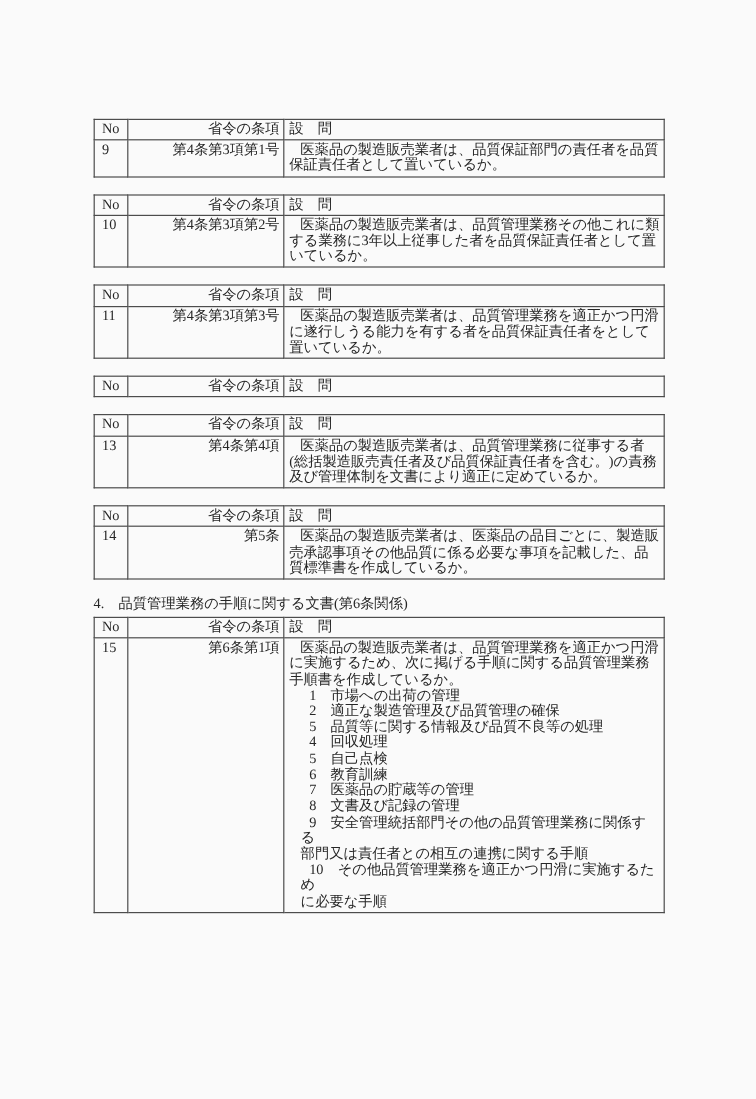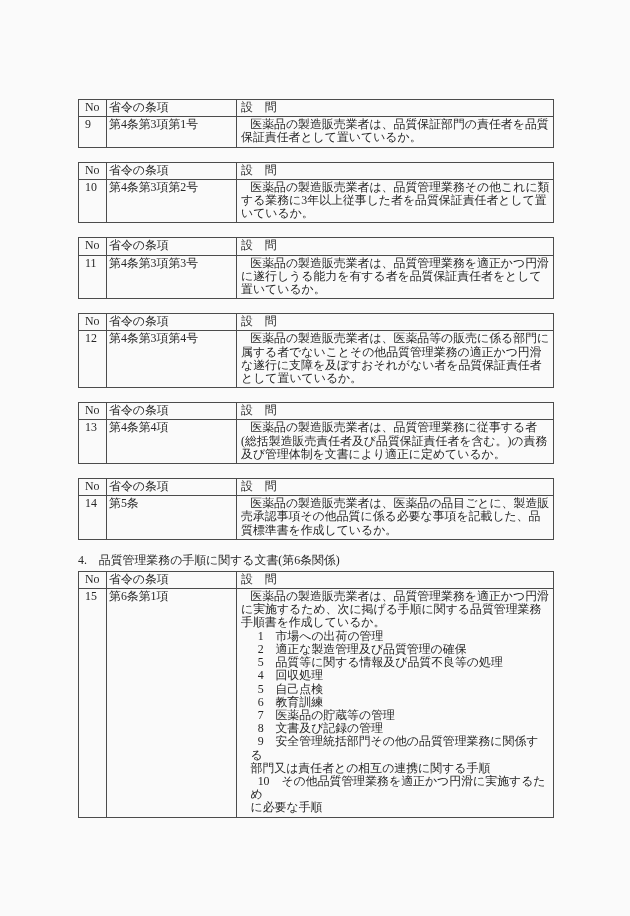--- a/index.html
+++ b/index.html
@@ -27,21 +27,21 @@
   }
   .qtable th, .qtable td {
     border: 1px solid var(--border, #4c4c4c);
     vertical-align: top;
     font-weight: normal;
     text-align: left;
     padding: 1px 3px 2px 3px;
     overflow: hidden;
   }
   .qtable th.h-no, .qtable td.c-no { padding-left: 6px; }
-  .qtable th.h-art, .qtable td.c-art { padding-left: 2px; }
+  .qtable th.h-art, .qtable td.c-art { padding-left: 22px; text-align: right; }
   .qtable th.h-q, .qtable td.c-q { padding-left: 4px; padding-right: 3px; }
   col.w-no { width: 28px; }
   col.w-art { width: 130px; }
   col.w-q { width: 317px; }
   .q-text { text-indent: 0.78em; }
   .q-item {
     padding-left: 0.8em;
     text-indent: 0.6em;
     white-space: pre-wrap;
   }
@@ -129,28 +129,20 @@
     <colgroup>
       <col class="w-no">
       <col class="w-art">
       <col class="w-q">
     </colgroup>
     <tbody>
       <tr>
         <th class="h-no">No</th>
         <th class="h-art">省令の条項</th>
         <th class="h-q">設　問</th>
-      </tr>
-      <tr>
-        <td class="c-no">12</td>
-        <td class="c-art">第4条第3項第4号</td>
-        <td class="c-q">
-          <div class="q-text">医薬品の製造販売業者は、医薬品等の販売に係る部門に属する者でないことその他品質管理業務の適正かつ円滑な遂行に支障を及ぼすおそれがない者を品質保証責任者として置いているか。</div>
-          <div class="q-items"></div>
-        </td>
       </tr>
     </tbody>
   </table>
 
   <table class="qtable">
     <colgroup>
       <col class="w-no">
       <col class="w-art">
       <col class="w-q">
     </colgroup>

